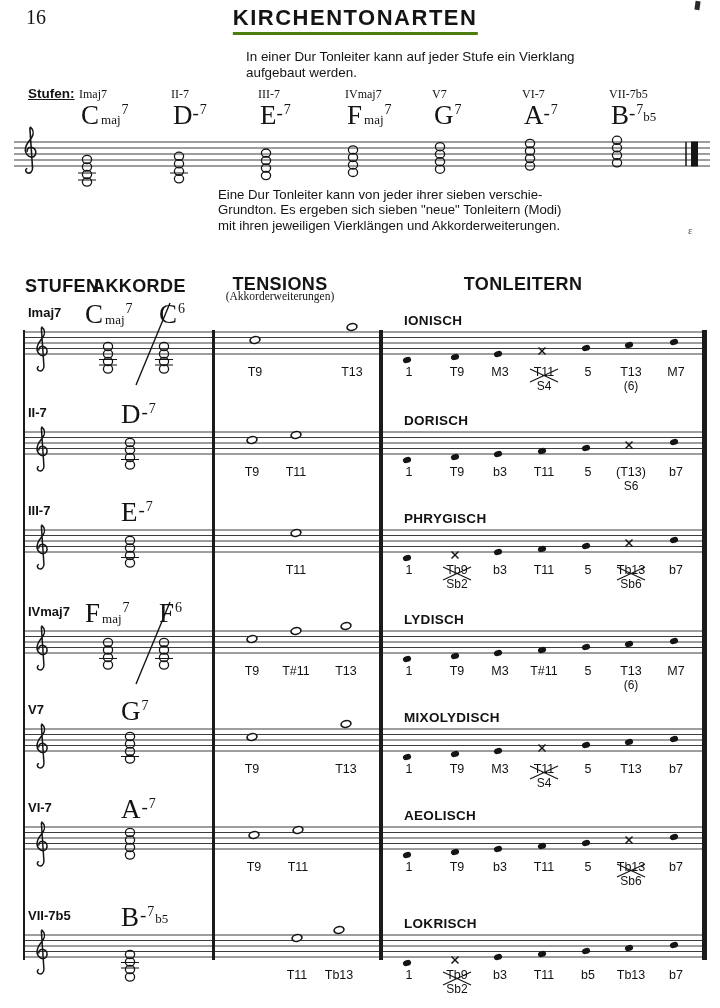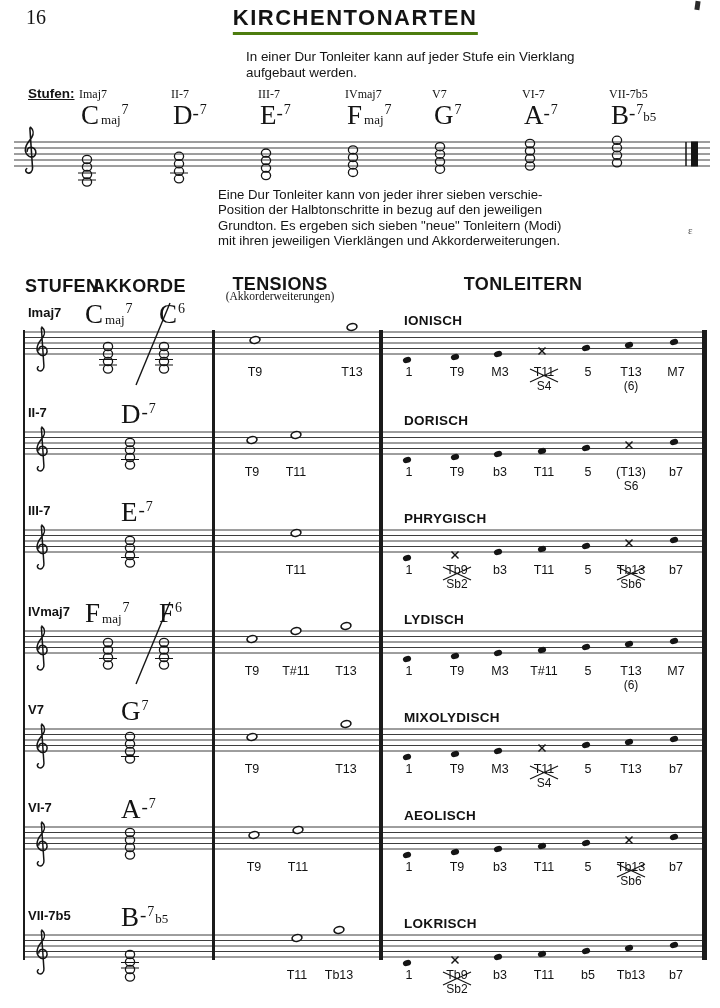--- a/index.html
+++ b/index.html
@@ -106,21 +106,20 @@
       <ellipse cx="603" cy="42.8" rx="4.6" ry="4.1" fill="none" stroke="#151515" stroke-width="1.3"></ellipse>
       <ellipse cx="603" cy="35.3" rx="4.6" ry="4.1" fill="none" stroke="#151515" stroke-width="1.3"></ellipse>
       <ellipse cx="603" cy="27.799999999999997" rx="4.6" ry="4.1" fill="none" stroke="#151515" stroke-width="1.3"></ellipse>
       <ellipse cx="603" cy="20.299999999999997" rx="4.6" ry="4.1" fill="none" stroke="#151515" stroke-width="1.3"></ellipse>
       <line x1="672" y1="22" x2="672" y2="46" stroke="#151515" stroke-width="1.5"></line>
       <rect x="677" y="21.5" width="7" height="25" fill="#151515"></rect>
     </svg>
 
   <div class="abs para">
     <div>Eine Dur Tonleiter kann von jeder ihrer sieben verschie-</div>
-    <div>Position der Halbtonschritte in bezug auf den jeweiligen</div>
     <div>Grundton. Es ergeben sich sieben "neue" Tonleitern (Modi)</div>
     <div>mit ihren jeweiligen Vierklängen und Akkorderweiterungen.</div>
   </div>
 
   <div class="abs hdr" style="left:25px;top:276px;">STUFEN</div>
   <div class="abs hdr" style="left:92px;top:276px;">AKKORDE</div>
   <div class="abs hdr" style="left:280px;top:274px;transform:translateX(-50%);">TENSIONS</div>
   <div class="abs hdr-sub" style="left:280px;top:290px;transform:translateX(-50%);">(Akkorderweiterungen)</div>
   <div class="abs hdr" style="left:523px;top:274px;transform:translateX(-50%);">TONLEITERN</div>
 

